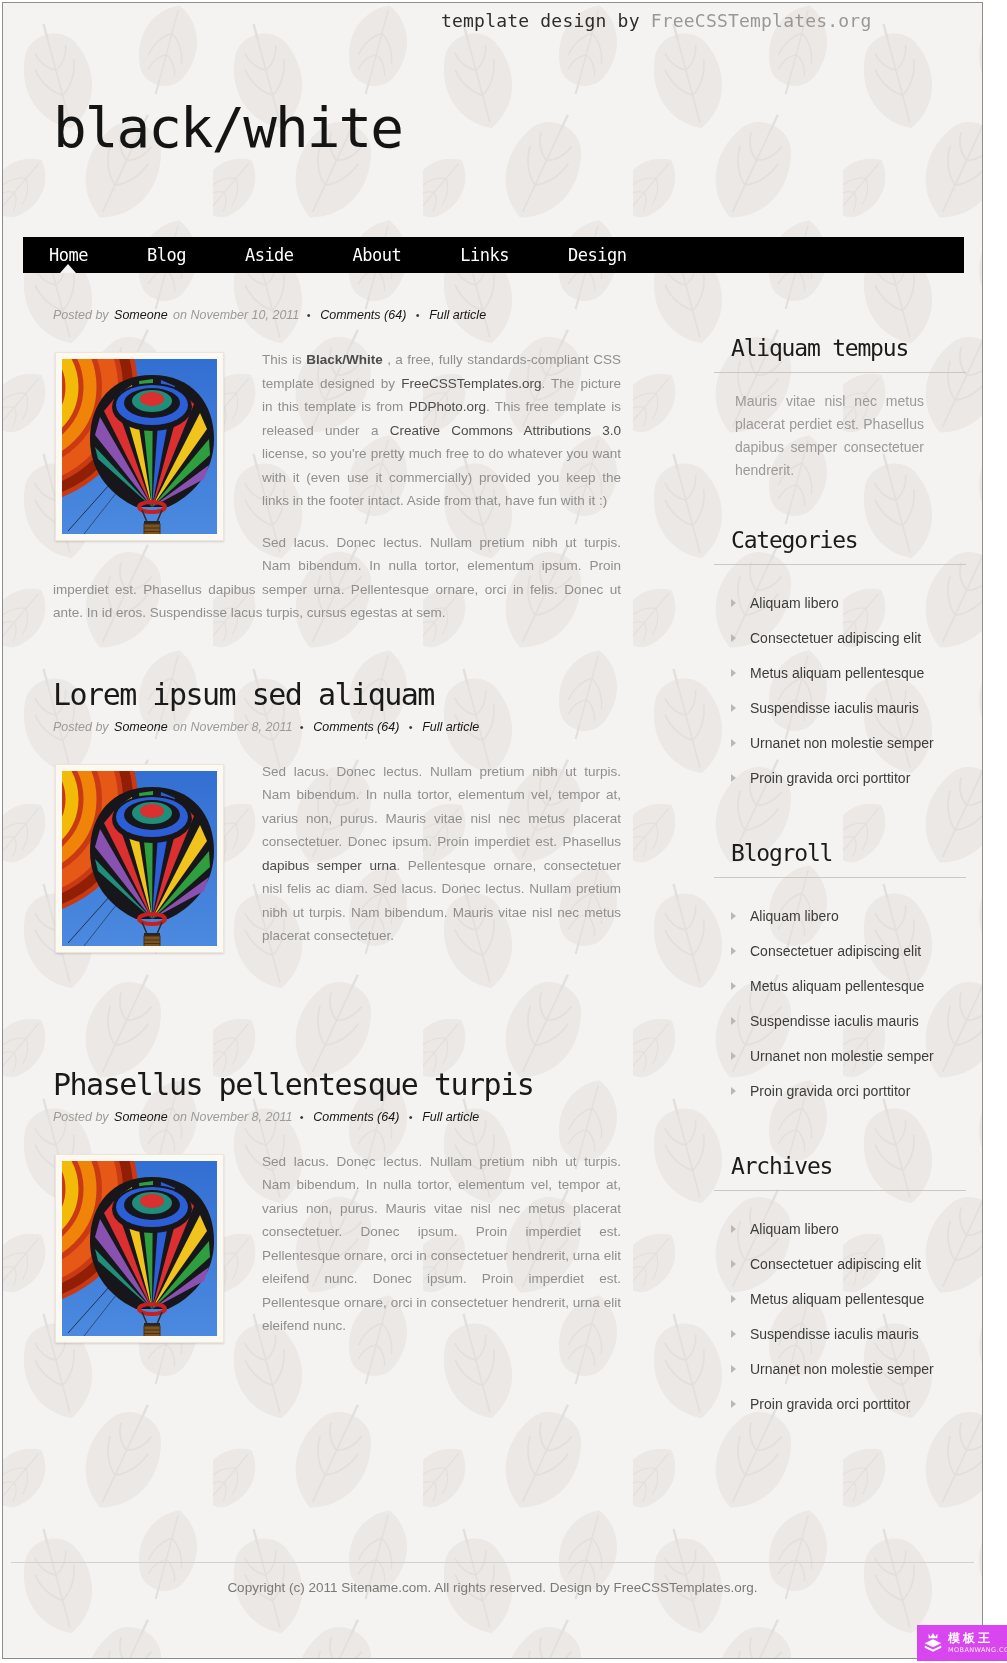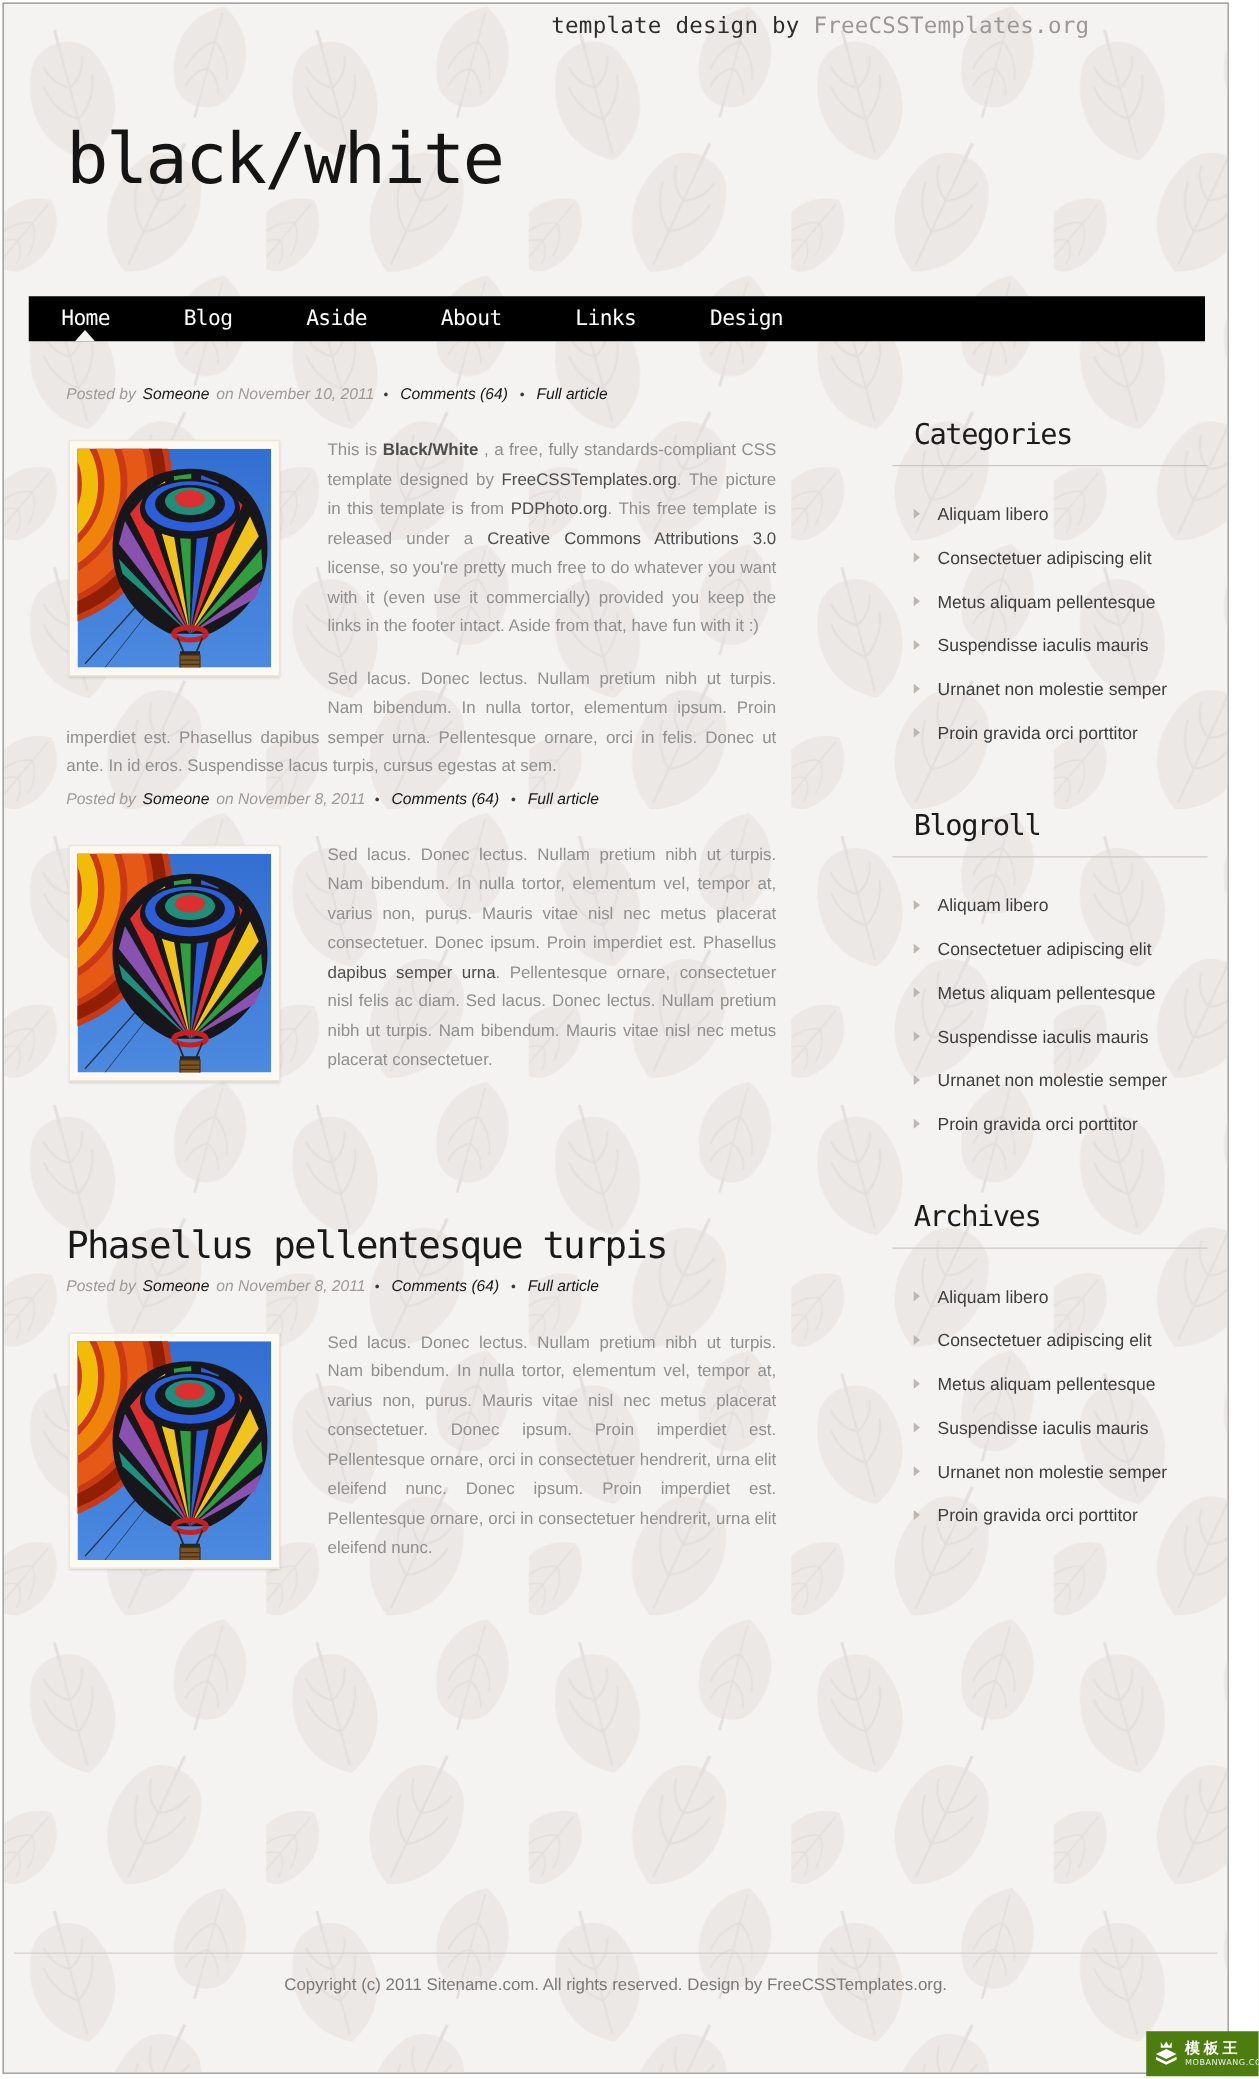--- a/index.html
+++ b/index.html
@@ -84,21 +84,21 @@
 
   
   .footer-rule{position:absolute;left:8px;right:8px;top:1559px;border-top:1px solid #d4d0cd;z-index:2}
   .footer-text{
     position:absolute;top:1577px;left:0;width:100%;text-align:center;z-index:2;
     font-size:13.5px;color:#7b7977;
   }
 
   
   .badge{
-    position:absolute;right:0;bottom:2px;width:90px;height:36px;background:#4d7c0f;z-index:10;
+    position:absolute;right:0;bottom:2px;width:90px;height:36px;background:#d946ef;z-index:10;
     display:flex;align-items:center;padding:2px 4px 2px 5px;box-sizing:border-box;cursor:pointer;
   }
   .badge svg{width:22px;height:22px;flex:none;margin-right:4px}
   .badge-col{display:flex;flex-direction:column;line-height:1}
   .badge-title{color:#fff;font-size:12px;font-weight:bold;letter-spacing:3px;font-family:"DejaVu Sans",sans-serif;white-space:nowrap}
   .badge-sub{color:#efefef;font-size:6.5px;letter-spacing:.4px;margin-top:3px;font-family:"DejaVu Sans",sans-serif;white-space:nowrap}
 </style>
 </head>
 <body>
 
@@ -213,20 +213,21 @@
       <span class="photo-frame">
         <svg class="photo">
               <use href="#balloon-photo"></use>
             </svg>
       </span>
     <p><span>This is </span><span class="b">Black/White</span><span> , a free, fully standards-compliant CSS template designed by </span><a class="body-link" href="#">FreeCSSTemplates.org</a><span>. The picture in this template is from </span><a class="body-link" href="#">PDPhoto.org</a><span>. This free template is released under a </span><a class="body-link" href="#">Creative Commons Attributions 3.0</a><span> license, so you're pretty much free to do whatever you want with it (even use it commercially) provided you keep the links in the footer intact. Aside from that, have fun with it :)</span></p>
           <p><span>Sed lacus. Donec lectus. Nullam pretium nibh ut turpis. Nam bibendum. In nulla tortor, elementum ipsum. Proin imperdiet est. Phasellus dapibus semper urna. Pellentesque ornare, orci in felis. Donec ut ante. In id eros. Suspendisse lacus turpis, cursus egestas at sem.</span></p>
         </div>
   </article>
       <article class="post">
+    <h2 class="post-title">Lorem ipsum sed aliquam</h2>
     <p class="post-meta">
       <span class="m-light">Posted by</span>
       <a class="m-dark" href="#">Someone</a>
       <span class="m-light">on November 8, 2011</span>
       <span class="m-dot">•</span>
       <a class="m-dark" href="#">Comments (64)</a>
       <span class="m-dot">•</span>
       <a class="m-dark" href="#">Full article</a>
     </p>
     <div class="entry">
@@ -255,20 +256,25 @@
               <use href="#balloon-photo"></use>
             </svg>
       </span>
     <p><span>Sed lacus. Donec lectus. Nullam pretium nibh ut turpis. Nam bibendum. In nulla tortor, elementum vel, tempor at, varius non, purus. Mauris vitae nisl nec metus placerat consectetuer. Donec ipsum. Proin imperdiet est. Pellentesque ornare, orci in consectetuer hendrerit, urna elit eleifend nunc. Donec ipsum. Proin imperdiet est. Pellentesque ornare, orci in consectetuer hendrerit, urna elit eleifend nunc.</span></p>
         </div>
   </article>
     </div>
 
   <div class="side" id="side-col">
       <section class="side-sec">
+    <h3>Aliquam tempus</h3>
+    <hr>
+  <p class="side-text">Mauris vitae nisl nec metus placerat perdiet est. Phasellus dapibus semper consectetuer hendrerit.</p>
+      </section>
+      <section class="side-sec">
     <h3>Categories</h3>
     <hr>
   <ul>
           <li>
     <span class="arrow"></span>
     <a href="#">Aliquam libero</a>
   </li>
           <li>
     <span class="arrow"></span>
     <a href="#">Consectetuer adipiscing elit</a>

